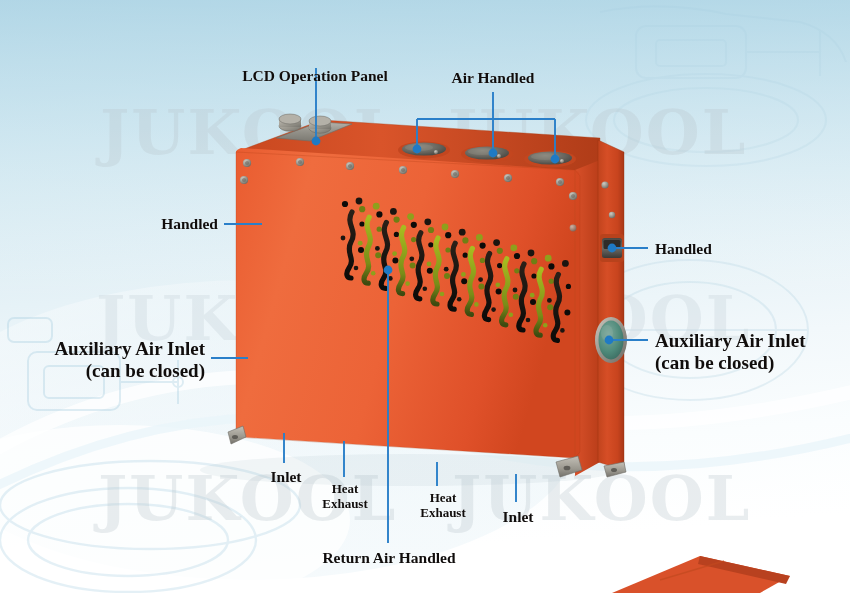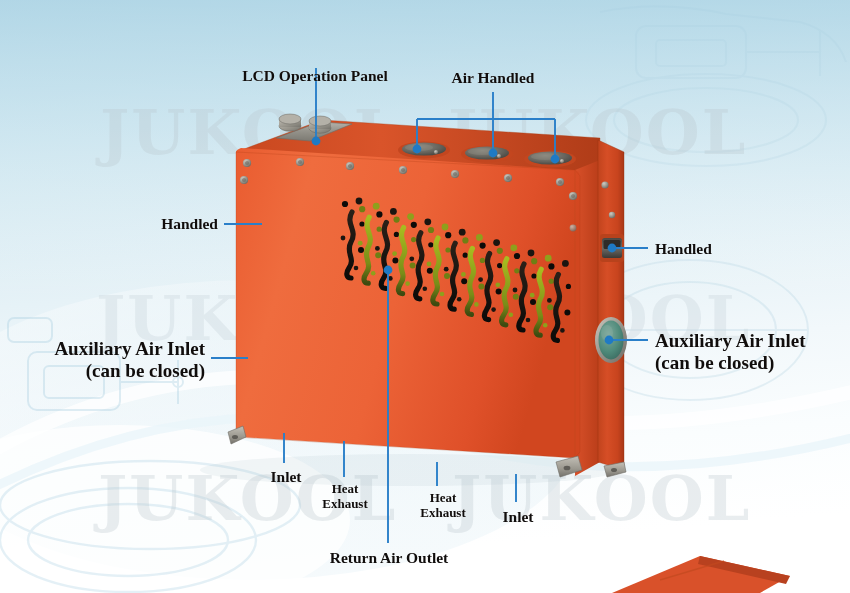--- a/index.html
+++ b/index.html
@@ -411,14 +411,14 @@
     <div class="label lbl-md ta-r" style="left: 20px; top: 338px; width: 185px;">Auxiliary Air Inlet
 (can be closed)</div>
     <div class="label lbl-md ta-l" style="left: 655px; top: 330px; width: 190px;">Auxiliary Air Inlet
 (can be closed)</div>
     <div class="label lbl-lg ta-c" style="left: 255px; top: 468px; width: 62px;">Inlet</div>
     <div class="label lbl-sm ta-c" style="left: 312px; top: 481px; width: 66px;">Heat
 Exhaust</div>
     <div class="label lbl-sm ta-c" style="left: 410px; top: 490px; width: 66px;">Heat
 Exhaust</div>
     <div class="label lbl-lg ta-c" style="left: 487px; top: 508px; width: 62px;">Inlet</div>
-    <div class="label lbl-lg ta-c" style="left: 300px; top: 549px; width: 178px;">Return Air Outlet</div>
+    <div class="label lbl-lg ta-c" style="left: 300px; top: 549px; width: 178px;">Return Air Handled</div>
   </div>
 
 </body></html>

